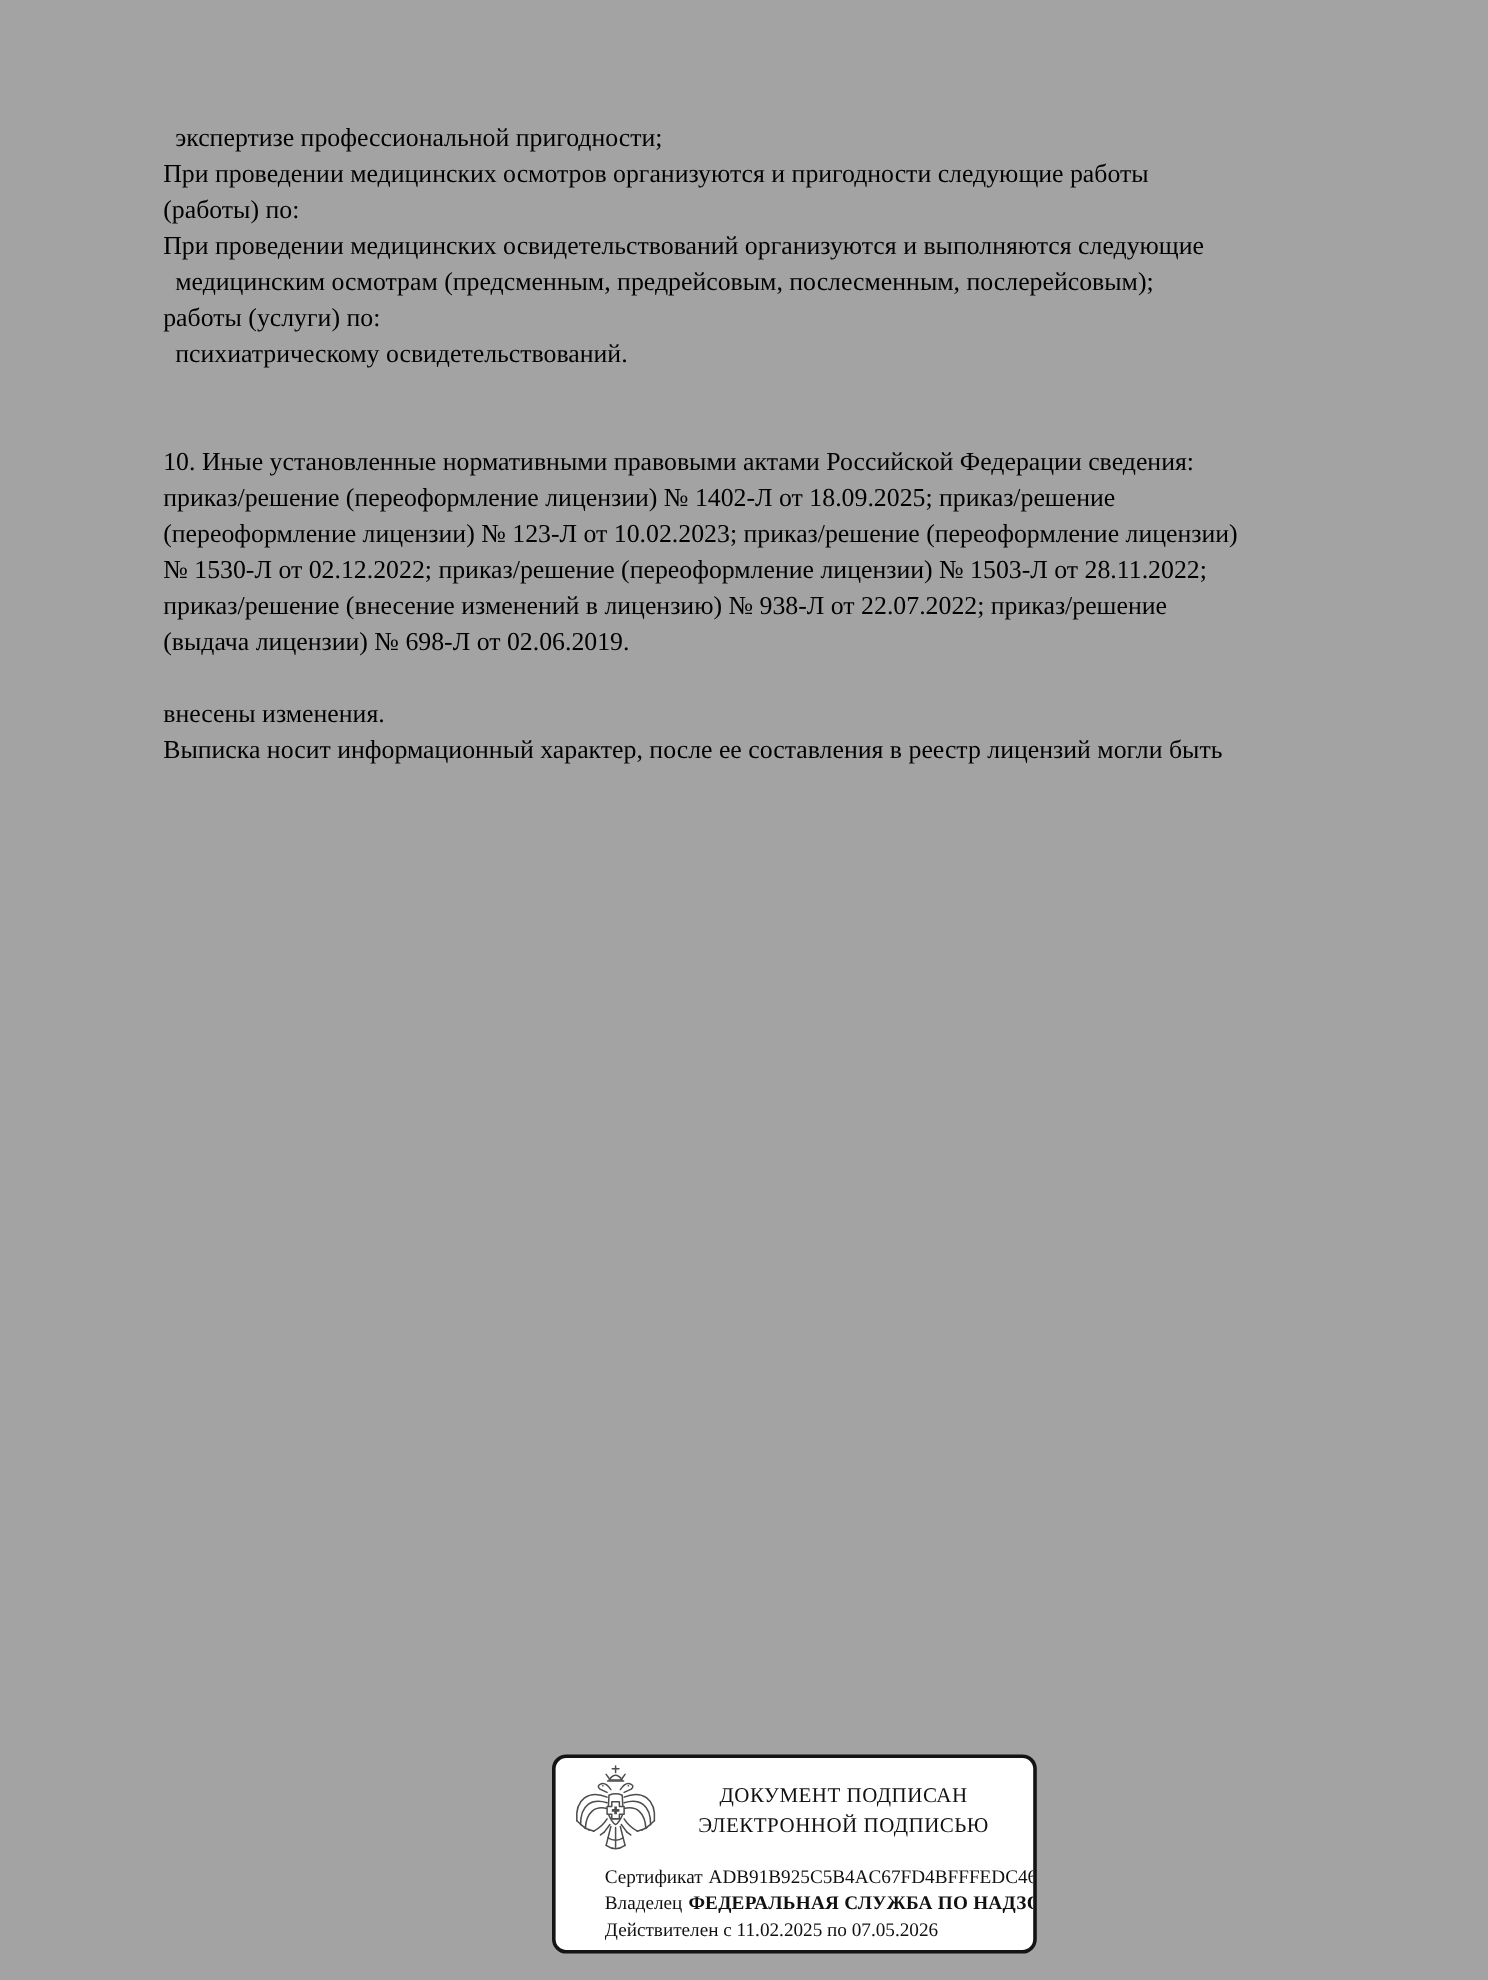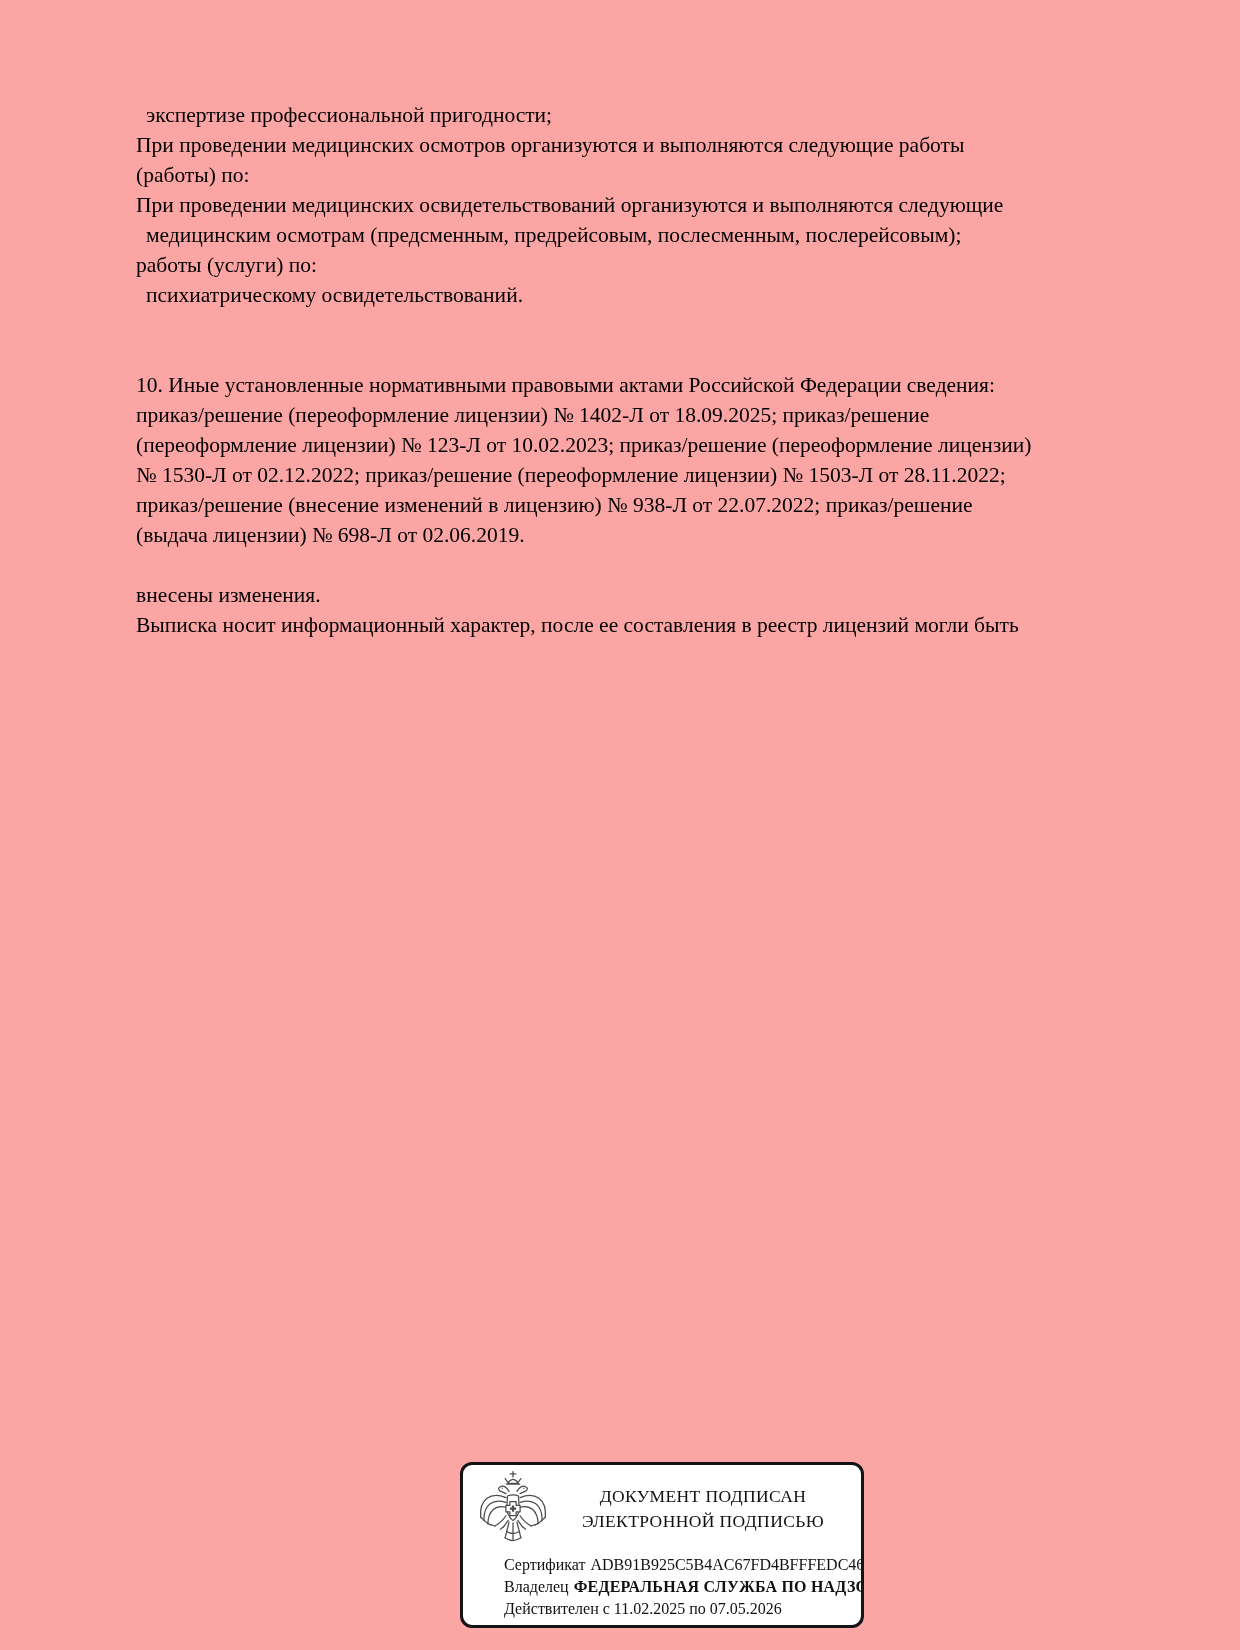--- a/index.html
+++ b/index.html
@@ -1,19 +1,19 @@
 <!DOCTYPE html>
 <html><head>
 <meta charset="utf-8">
 <style>
   html,body{margin:0;padding:0;background:#ffffff;}
   .page{
     position:relative;
     width:1240px;height:1650px;
-    background:#fca5a5;
+    background:#a3a3a3;
     color:#000000;
     font-family:"Liberation Serif","DejaVu Serif",serif;
     overflow:hidden;
   }
   .doc-text{
     position:absolute;
     left:136px;top:100px;width:1000px;
   }
   .line{
     height:30px;line-height:30px;
@@ -58,21 +58,21 @@
   .stamp-line .bold{font-weight:bold;letter-spacing:0.2px;}
 </style>
 </head>
 <body>
 
 <div class="page">
 
   <div class="doc-text">
 
   <div class="line indent">экспертизе профессиональной пригодности;</div>
-      <div class="line">При проведении медицинских осмотров организуются и выполняются следующие работы</div>
+      <div class="line">При проведении медицинских осмотров организуются и пригодности следующие работы</div>
       <div class="line">(работы) по:</div>
       <div class="line">При проведении медицинских освидетельствований организуются и выполняются следующие</div>
       <div class="line indent">медицинским осмотрам (предсменным, предрейсовым, послесменным, послерейсовым);</div>
       <div class="line">работы (услуги) по:</div>
       <div class="line indent">психиатрическому освидетельствований.</div>
       <div class="line blank"></div>
       <div class="line blank"></div>
       <div class="line">10. Иные установленные нормативными правовыми актами Российской Федерации сведения:</div>
       <div class="line">приказ/решение (переоформление лицензии) № 1402-Л от 18.09.2025; приказ/решение</div>
       <div class="line">(переоформление лицензии) № 123-Л от 10.02.2023; приказ/решение (переоформление лицензии)</div>

